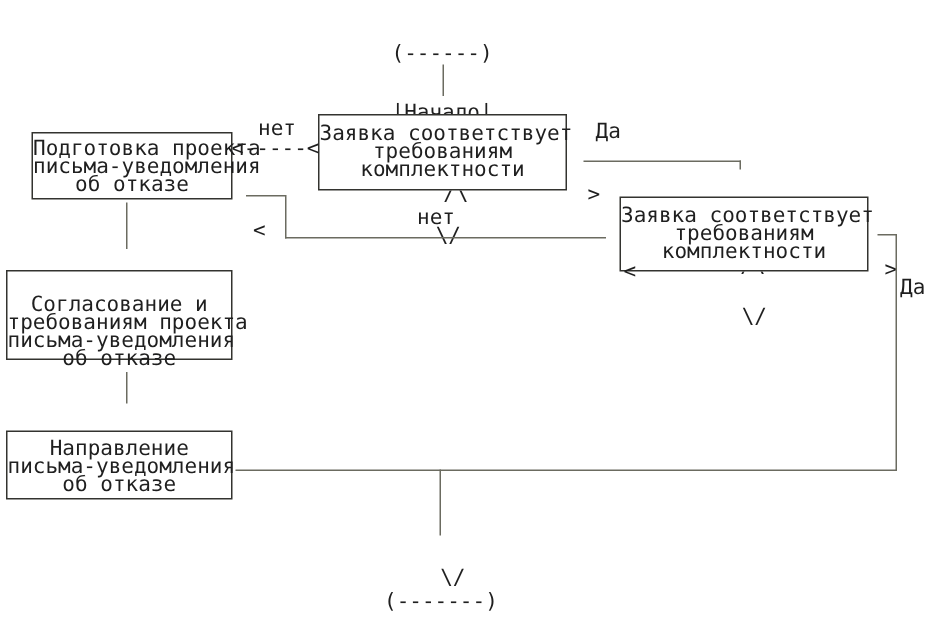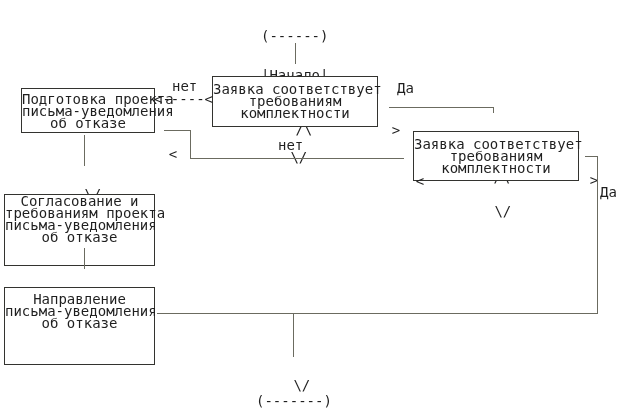--- a/index.html
+++ b/index.html
@@ -92,33 +92,33 @@
     <div>Подготовка проекта</div>
     <div>письма-уведомления</div>
     <div>об отказе</div>
   </div>
 
   <div class="ln" style="left:84px;top:135px;width:1px;height:31px;"></div>
   <div class="mark" style="left:76px;top:164px;">
     <div>\/</div>
   </div>
 
-  <div class="box" style="left:4px;top:194px;width:151px;height:72px;padding-top:0;">
+  <div class="box" style="left:4px;top:180px;width:151px;height:60px;padding-top:16px;">
     <div>Согласование и</div>
     <div>требованиям проекта</div>
     <div>письма-уведомления</div>
     <div>об отказе</div>
   </div>
 
   <div class="ln" style="left:84px;top:248px;width:1px;height:21px;"></div>
   <div class="mark" style="left:76px;top:267px;">
     <div>\/</div>
   </div>
 
-  <div class="box" style="left:4px;top:287px;width:151px;height:78px;padding-top:5px;">
+  <div class="box" style="left:4px;top:287px;width:151px;height:46px;padding-top:5px;">
     <div>Направление</div>
     <div>письма-уведомления</div>
     <div>об отказе</div>
   </div>
 
   <div class="ln" style="left:157px;top:313px;width:441px;height:1px;"></div>
   <div class="ln" style="left:293px;top:313px;width:1px;height:44px;"></div>
   <div class="mark" style="left:285px;top:355px;">
     <div>\/</div>
   </div>

